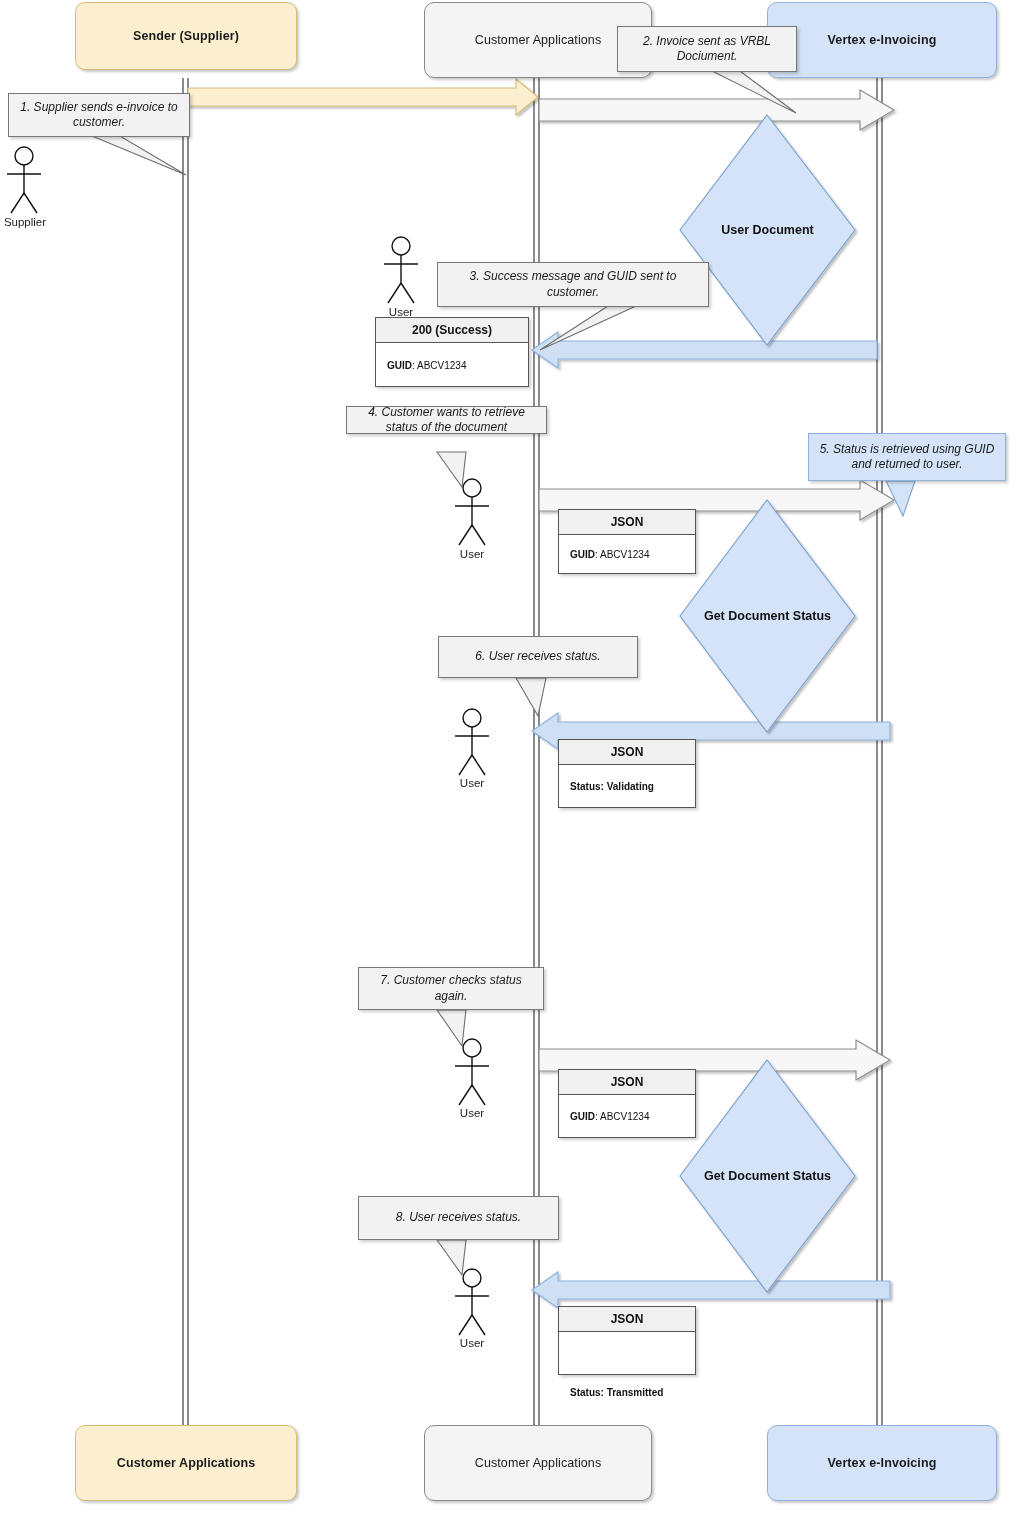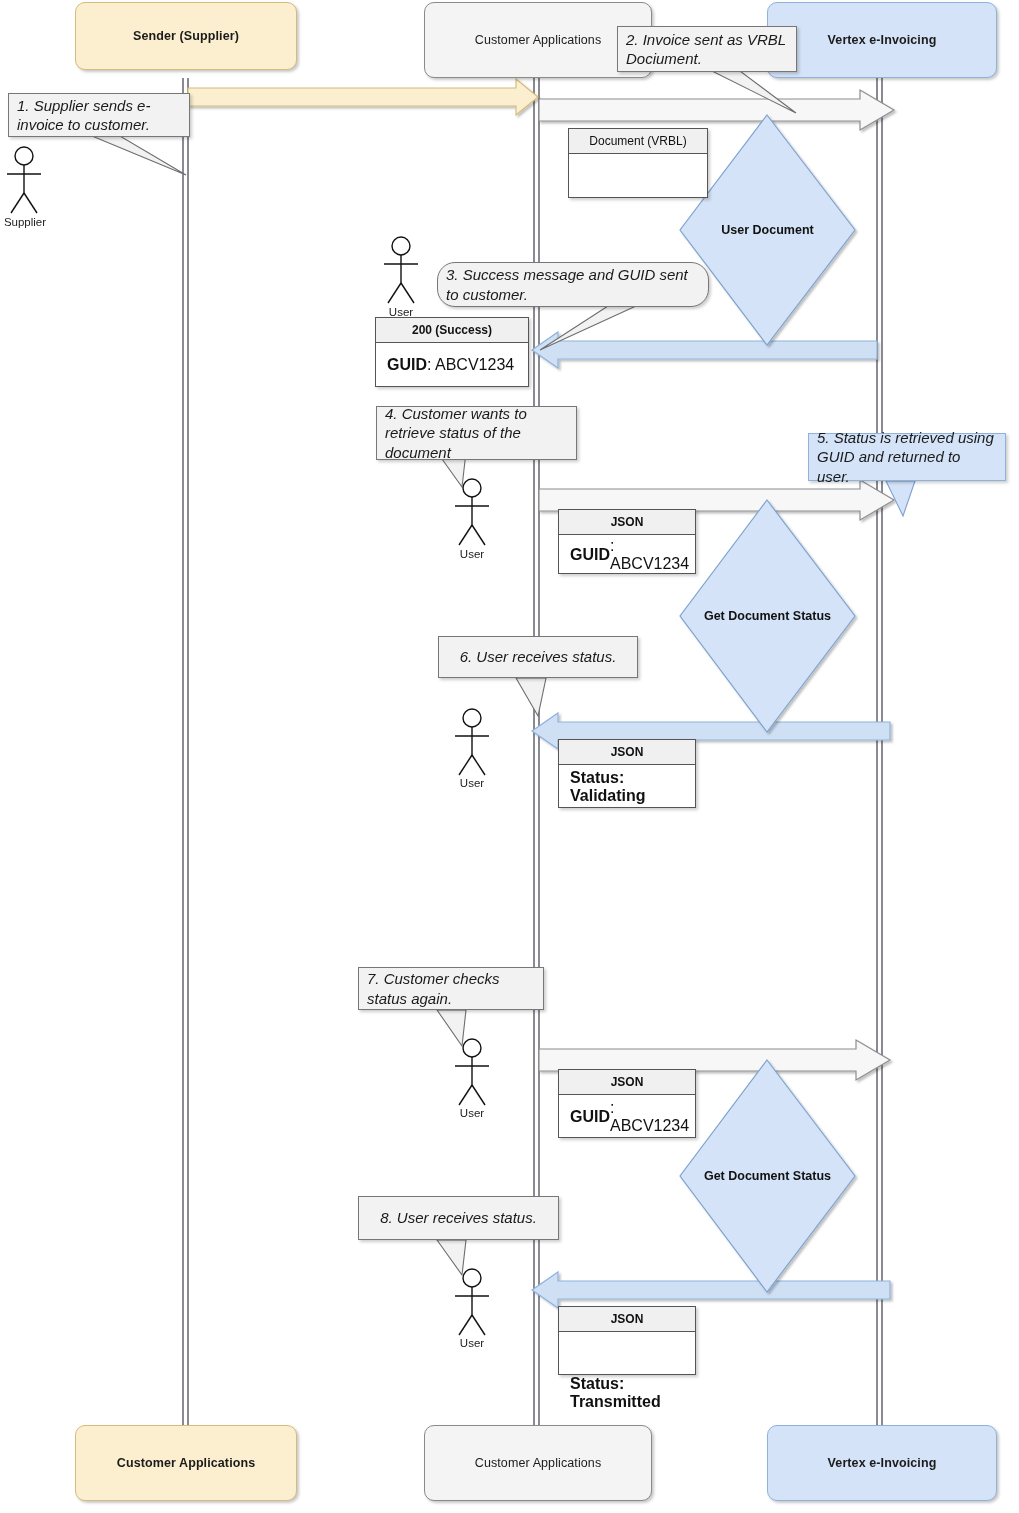--- a/index.html
+++ b/index.html
@@ -16,38 +16,38 @@
     box-shadow:2px 2px 3px rgba(0,0,0,.22);
   }
   .lb-yellow{background:#fbefcf;border:1px solid #d6bc7a;}
   .lb-grey  {background:#f4f4f4;border:1px solid #8a8a8a;font-weight:normal;}
   .lb-blue  {background:#d4e3f7;border:1px solid #8fb2dc;}
 
   
   .note{
     position:absolute;box-sizing:border-box;
     background:#f2f2f2;border:1px solid #777;
-    font-style:italic;font-size:15px;color:#1a1a1a;
+    font-style:italic;font-size:12px;color:#1a1a1a;
     display:flex;align-items:center;justify-content:center;
-    text-align:left;padding:2px 8px;line-height:1.28;
+    text-align:center;padding:2px 8px;line-height:1.28;
     box-shadow:2px 2px 3px rgba(0,0,0,.20);
   }
   .note.blue{background:#d4e3f7;border:1px solid #8fb2dc;}
 
   
   .actor{position:absolute;text-align:center;}
   .actor .cap{font-size:11.5px;color:#222;margin-top:1px;font-style:normal;}
 
   
   .dbox{position:absolute;box-sizing:border-box;background:#fff;border:1px solid #555;
         box-shadow:2px 2px 3px rgba(0,0,0,.20);}
   .dbox .hdr{box-sizing:border-box;height:25px;background:#f0f0f0;border-bottom:1px solid #555;
         display:flex;align-items:center;justify-content:center;font-size:12px;font-weight:bold;color:#111;}
   .dbox .hdr.plain{font-weight:normal;}
-  .dbox .body{box-sizing:border-box;display:flex;align-items:center;padding-left:11px;font-size:16px;color:#111;}
+  .dbox .body{box-sizing:border-box;display:flex;align-items:center;padding-left:11px;font-size:10px;color:#111;}
   .dbox .body .k{font-weight:bold;}
 
   
   .diamond{position:absolute;display:flex;align-items:center;justify-content:center;}
   .diamond .lbl{position:relative;z-index:2;font-size:12.5px;font-weight:bold;color:#111;text-align:center;}
 
   
   .arrowsvg{position:absolute;pointer-events:none;}
 </style>
 </head>
@@ -203,25 +203,25 @@
   </div>
 
   <div class="note" style="left:8px;top:93px;width:182px;height:44px;">
     <span>1. Supplier sends e-invoice to customer.</span>
   </div>
 
   <div class="note" style="left:617px;top:26px;width:180px;height:46px;">
     <span>2. Invoice sent as VRBL Dociument.</span>
   </div>
 
-  <div class="note" style="left:437px;top:262px;width:272px;height:45px;border-radius:18px;">
+  <div class="note" style="left:437px;top:262px;width:272px;height:45px;">
     <span>3. Success message and GUID sent to customer.</span>
   </div>
 
-  <div class="note" style="left:376px;top:406px;width:201px;height:54px;">
+  <div class="note" style="left:346px;top:406px;width:201px;height:28px;">
     <span>4. Customer wants to retrieve status of the document</span>
   </div>
 
   <div class="note blue" style="left:808px;top:433px;width:198px;height:48px;">
     <span>5. Status is retrieved using GUID and returned to user.</span>
   </div>
 
   <div class="note" style="left:438px;top:636px;width:200px;height:42px;">
     <span>6. User receives status.</span>
   </div>
@@ -246,24 +246,20 @@
   <div class="actor" style="left:447px;top:776px;width:50px;">
     <div class="cap">User</div>
   </div>
   <div class="actor" style="left:447px;top:1106px;width:50px;">
     <div class="cap">User</div>
   </div>
   <div class="actor" style="left:447px;top:1336px;width:50px;">
     <div class="cap">User</div>
   </div>
 
-  <div class="dbox" style="left:568px;top:128px;width:140px;height:70px;">
-    <div class="hdr plain">Document (VRBL)</div>
-    <div class="body" style="height:44px;"></div>
-  </div>
 
   <div class="dbox" style="left:375px;top:317px;width:154px;height:70px;">
     <div class="hdr">200 (Success)</div>
     <div class="body" style="height:44px;">
       <span class="k">GUID</span>
         <span>: ABCV1234</span>
     </div>
   </div>
 
   <div class="dbox" style="left:558px;top:509px;width:138px;height:65px;">

